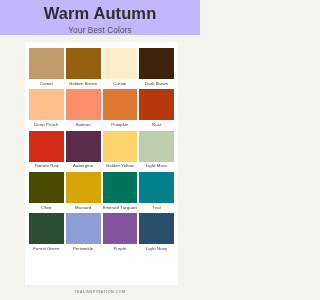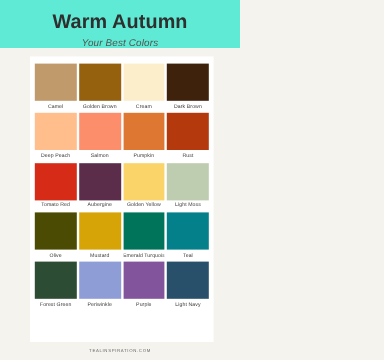--- a/index.html
+++ b/index.html
@@ -15,39 +15,38 @@
   }
   .page {
     position: relative;
     width: 200px;
     height: 300px;
     box-sizing: border-box;
     display: flex;
     flex-direction: column;
   }
   .header {
-    padding-top: 9px;
+    padding-top: 4px;
     text-align: center;
-    background: #5eead4;
+    background: #c4b5fd;
   }
   .title {
     font-size: 16.5px;
     font-weight: 700;
     color: #2f2f2f;
     letter-spacing: 0.1px;
     line-height: 1.1;
     margin: 0;
   }
   .subtitle {
     font-size: 8.2px;
     font-weight: 400;
     color: #555250;
     letter-spacing: 0.15px;
     margin: 4px 0 0 0;
-    font-style: italic;
   }
   .card {
     margin: 7px 22px 0 25px;
     background: #ffffff;
     flex: 1;
     padding: 6px 4px 3px 4px;
     box-sizing: border-box;
     display: flex;
     flex-direction: column;
     justify-content: flex-start;

